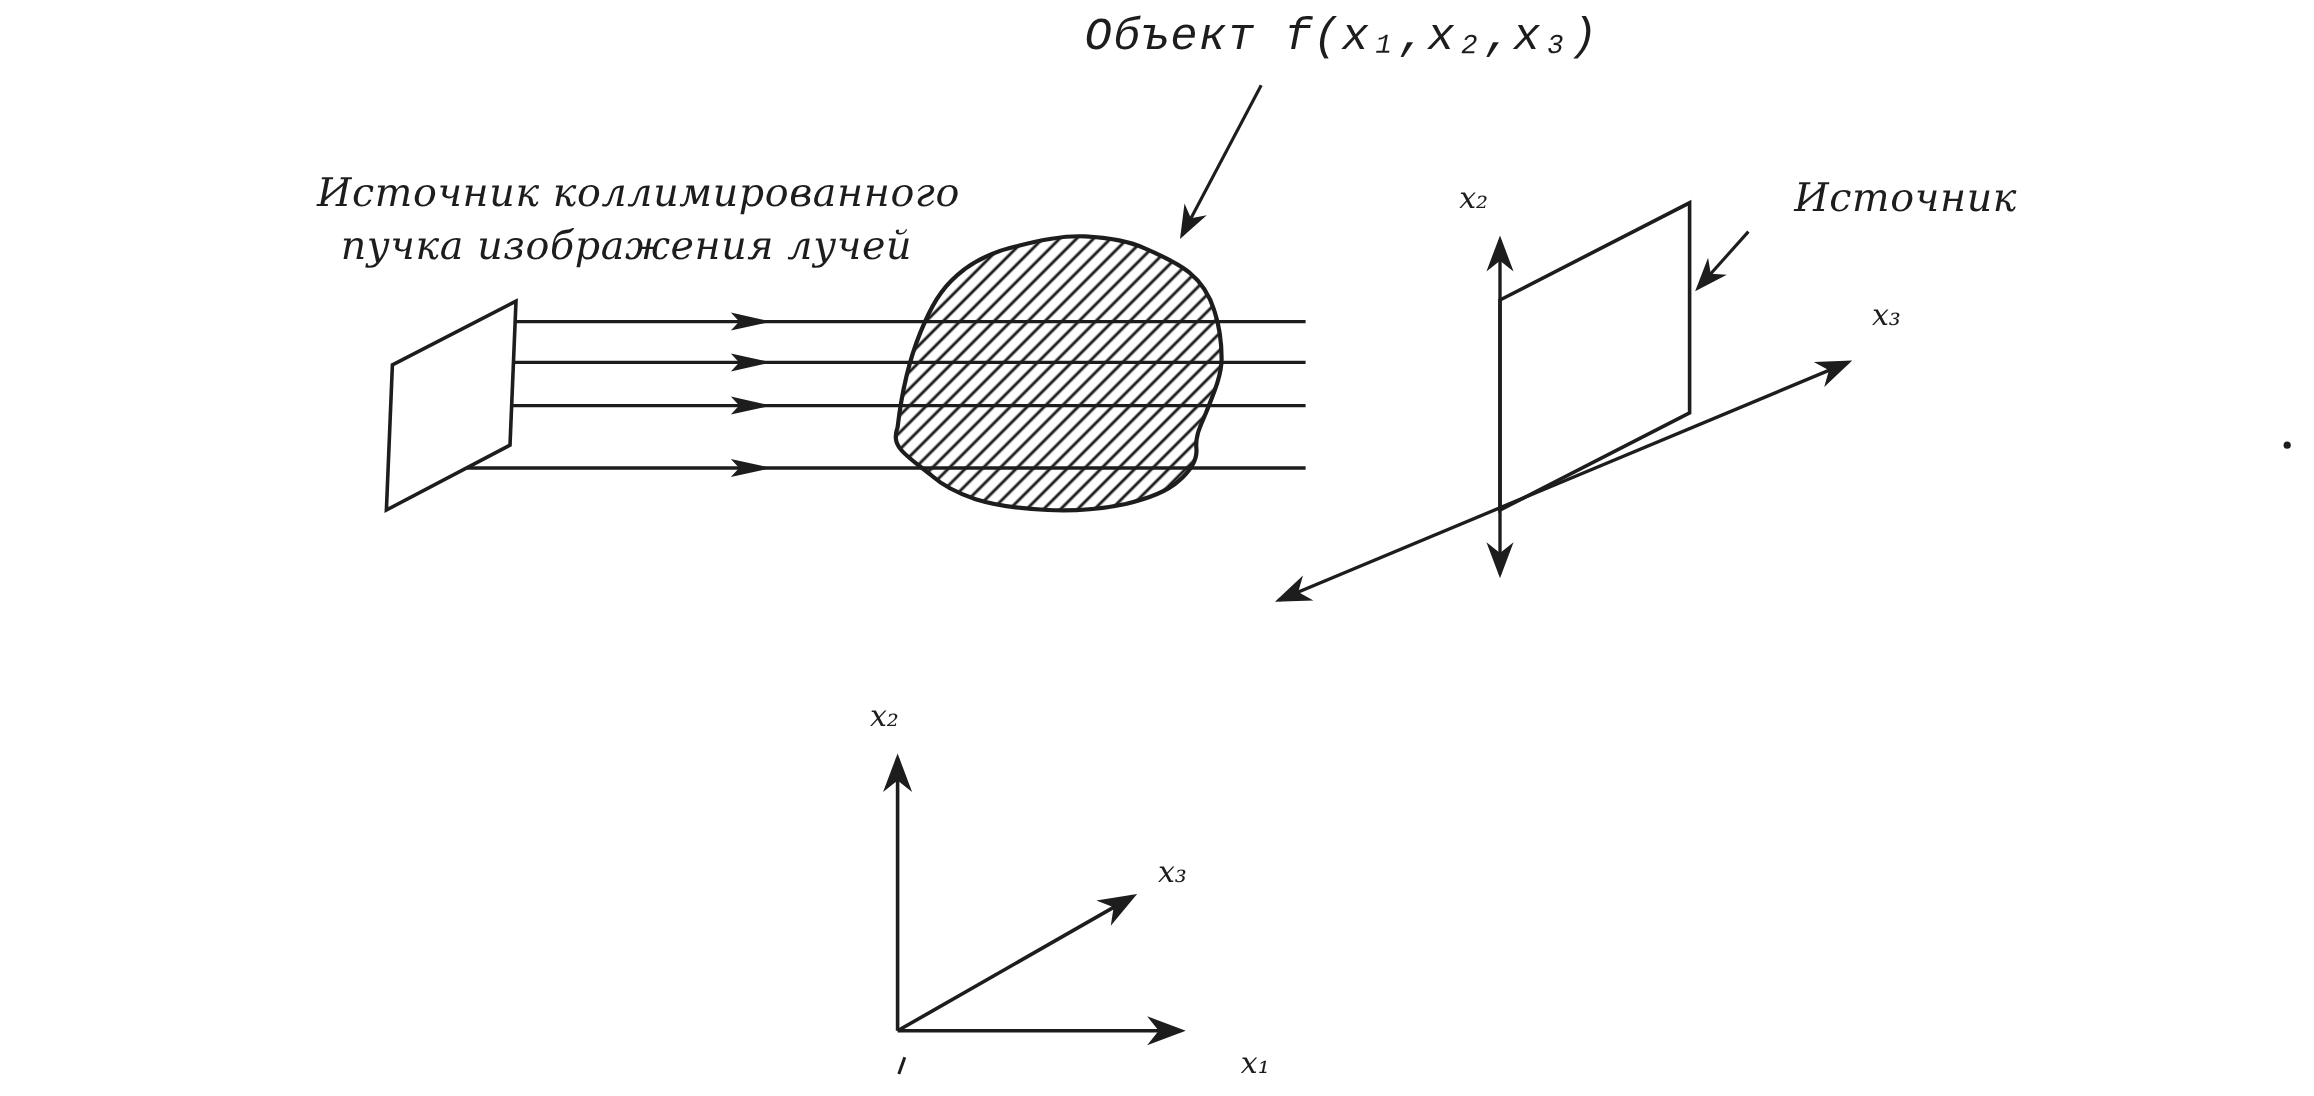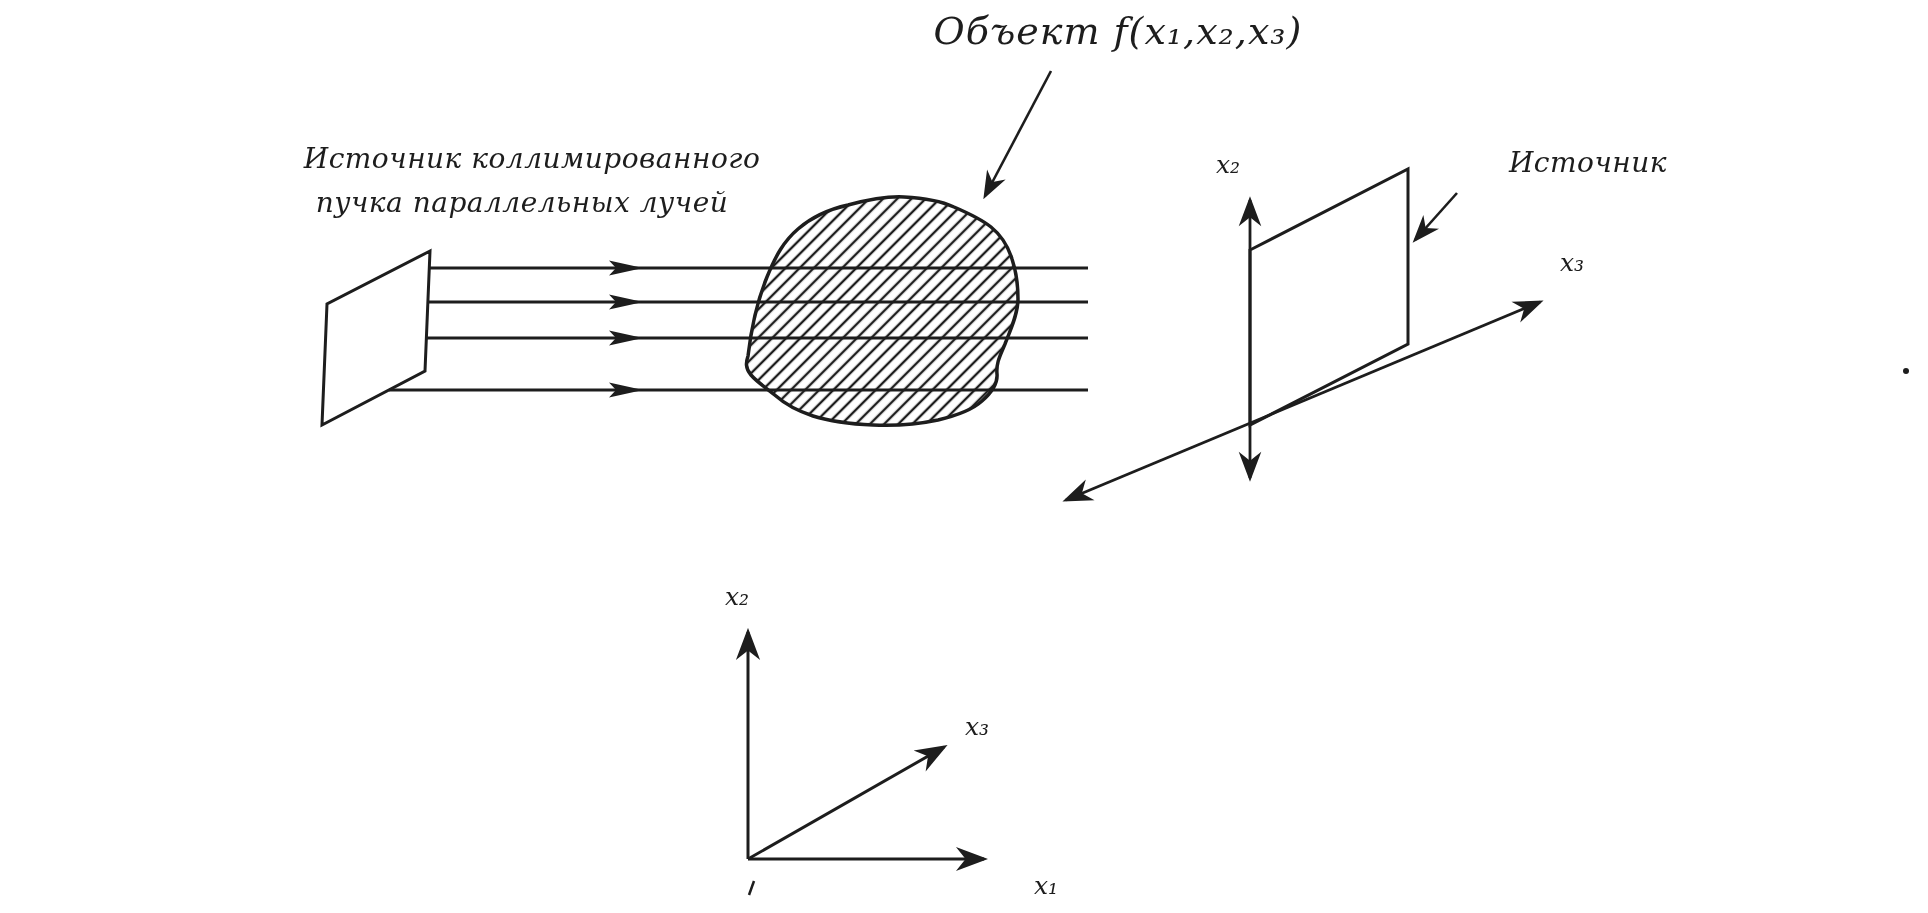--- a/index.html
+++ b/index.html
@@ -12,22 +12,22 @@
   }
   .art{position:absolute;left:0;top:0;}
   .lbl{
     position:absolute;
     color:#1d1d1d;
     font-style:italic;
     white-space:nowrap;
     transform:translateX(-50%);
     line-height:1.05;
   }
-  .title{font-size:38px;letter-spacing:1px;}
-  .cap{font-size:28px;letter-spacing:.5px;}
+  .title{font-size:38px;letter-spacing:1px;font-family:Liberation Mono, monospace;}
+  .cap{font-size:33px;letter-spacing:.5px;}
   .axis{font-size:25px;}
 </style>
 </head>
 <body>
 
 <div class="canvas">
 
   <svg class="art" width="1928" height="913" viewBox="0 0 1928 913">
     <defs>
       <marker id="ah" viewBox="0 0 12 10" refX="10.5" refY="5" markerWidth="11" markerHeight="9.2" orient="auto-start-reverse">
@@ -79,21 +79,21 @@
       <line x1="748" y1="859" x2="984" y2="859" marker-end="url(#ah)"></line>
     </g>
 
     <path d="M754,881 L749,895" stroke="#1d1d1d" stroke-width="2.5"></path>
     <circle cx="1906" cy="371" r="3" fill="#1d1d1d"></circle>
   </svg>
 
   <div class="lbl title" style="left:1118px;top:12px;">Объект f(x₁,x₂,x₃)</div>
 
   <div class="lbl cap" style="left:532px;top:144px;">Источник коллимированного</div>
-  <div class="lbl cap" style="left:522px;top:188px;">пучка параллельных лучей</div>
+  <div class="lbl cap" style="left:522px;top:188px;">пучка изображения лучей</div>
 
   <div class="lbl cap" style="left:1588px;top:148px;">Источник</div>
 
   <div class="lbl axis" style="left:1228px;top:152px;">x₂</div>
   <div class="lbl axis" style="left:1572px;top:250px;">x₃</div>
 
   <div class="lbl axis" style="left:737px;top:584px;">x₂</div>
   <div class="lbl axis" style="left:977px;top:714px;">x₃</div>
   <div class="lbl axis" style="left:1046px;top:836px;margin-top:37px;">x₁</div>
 

